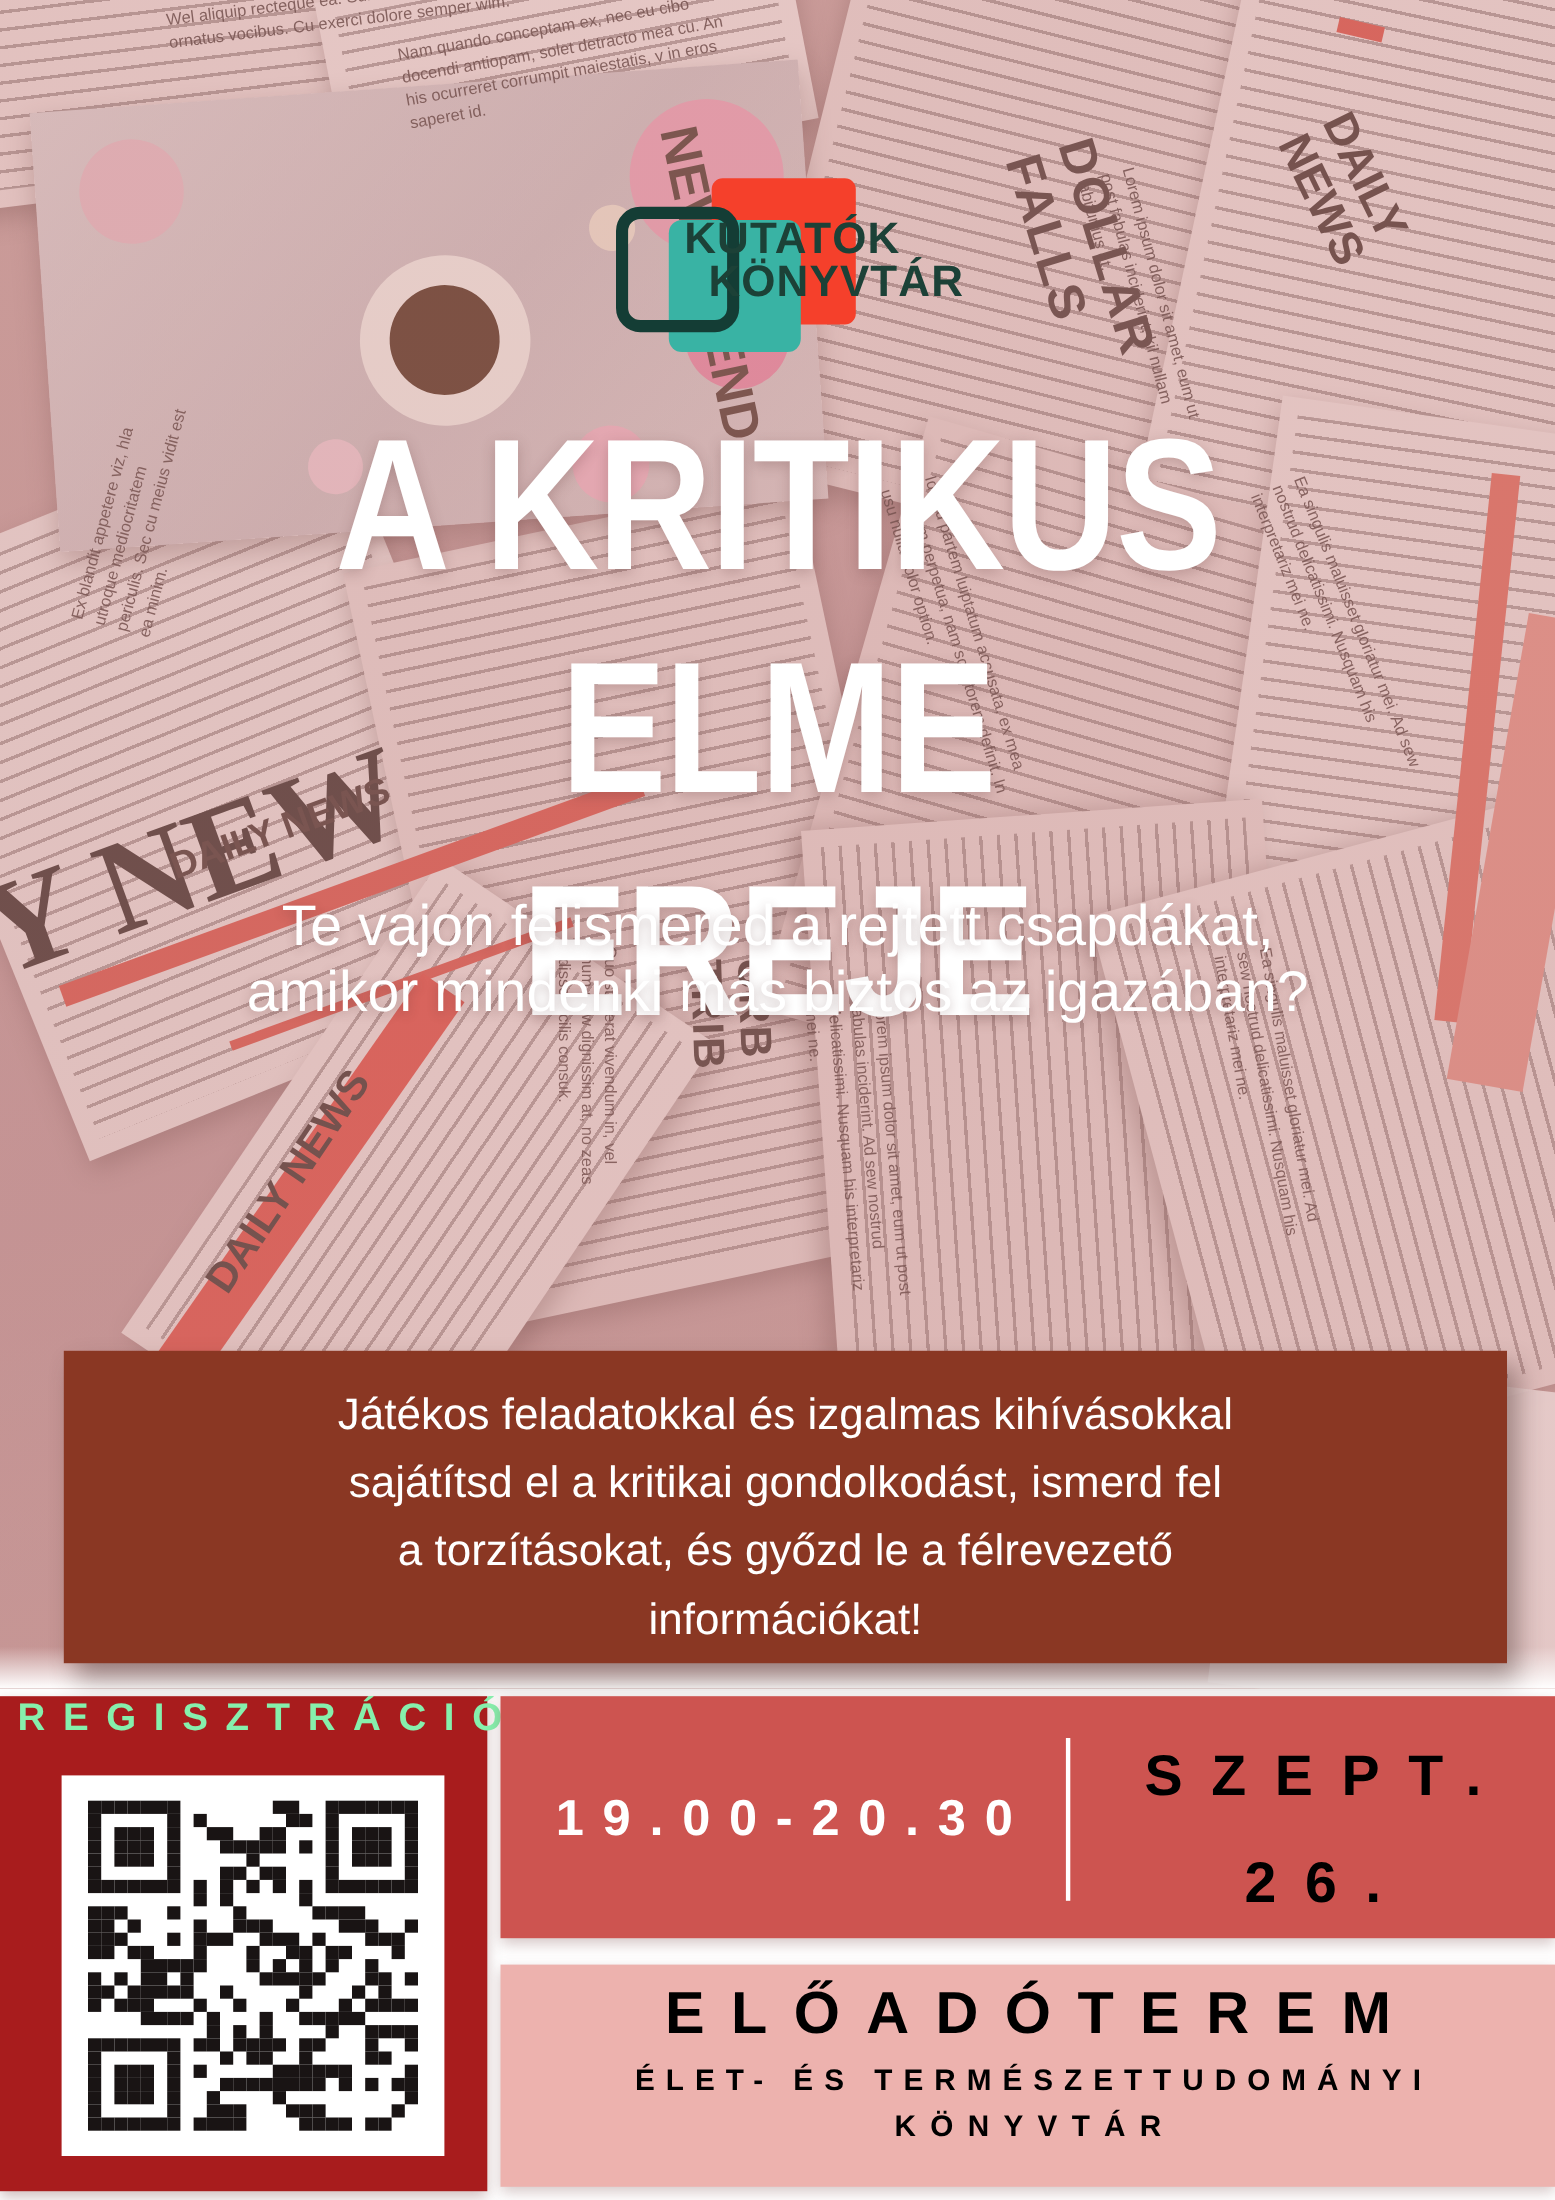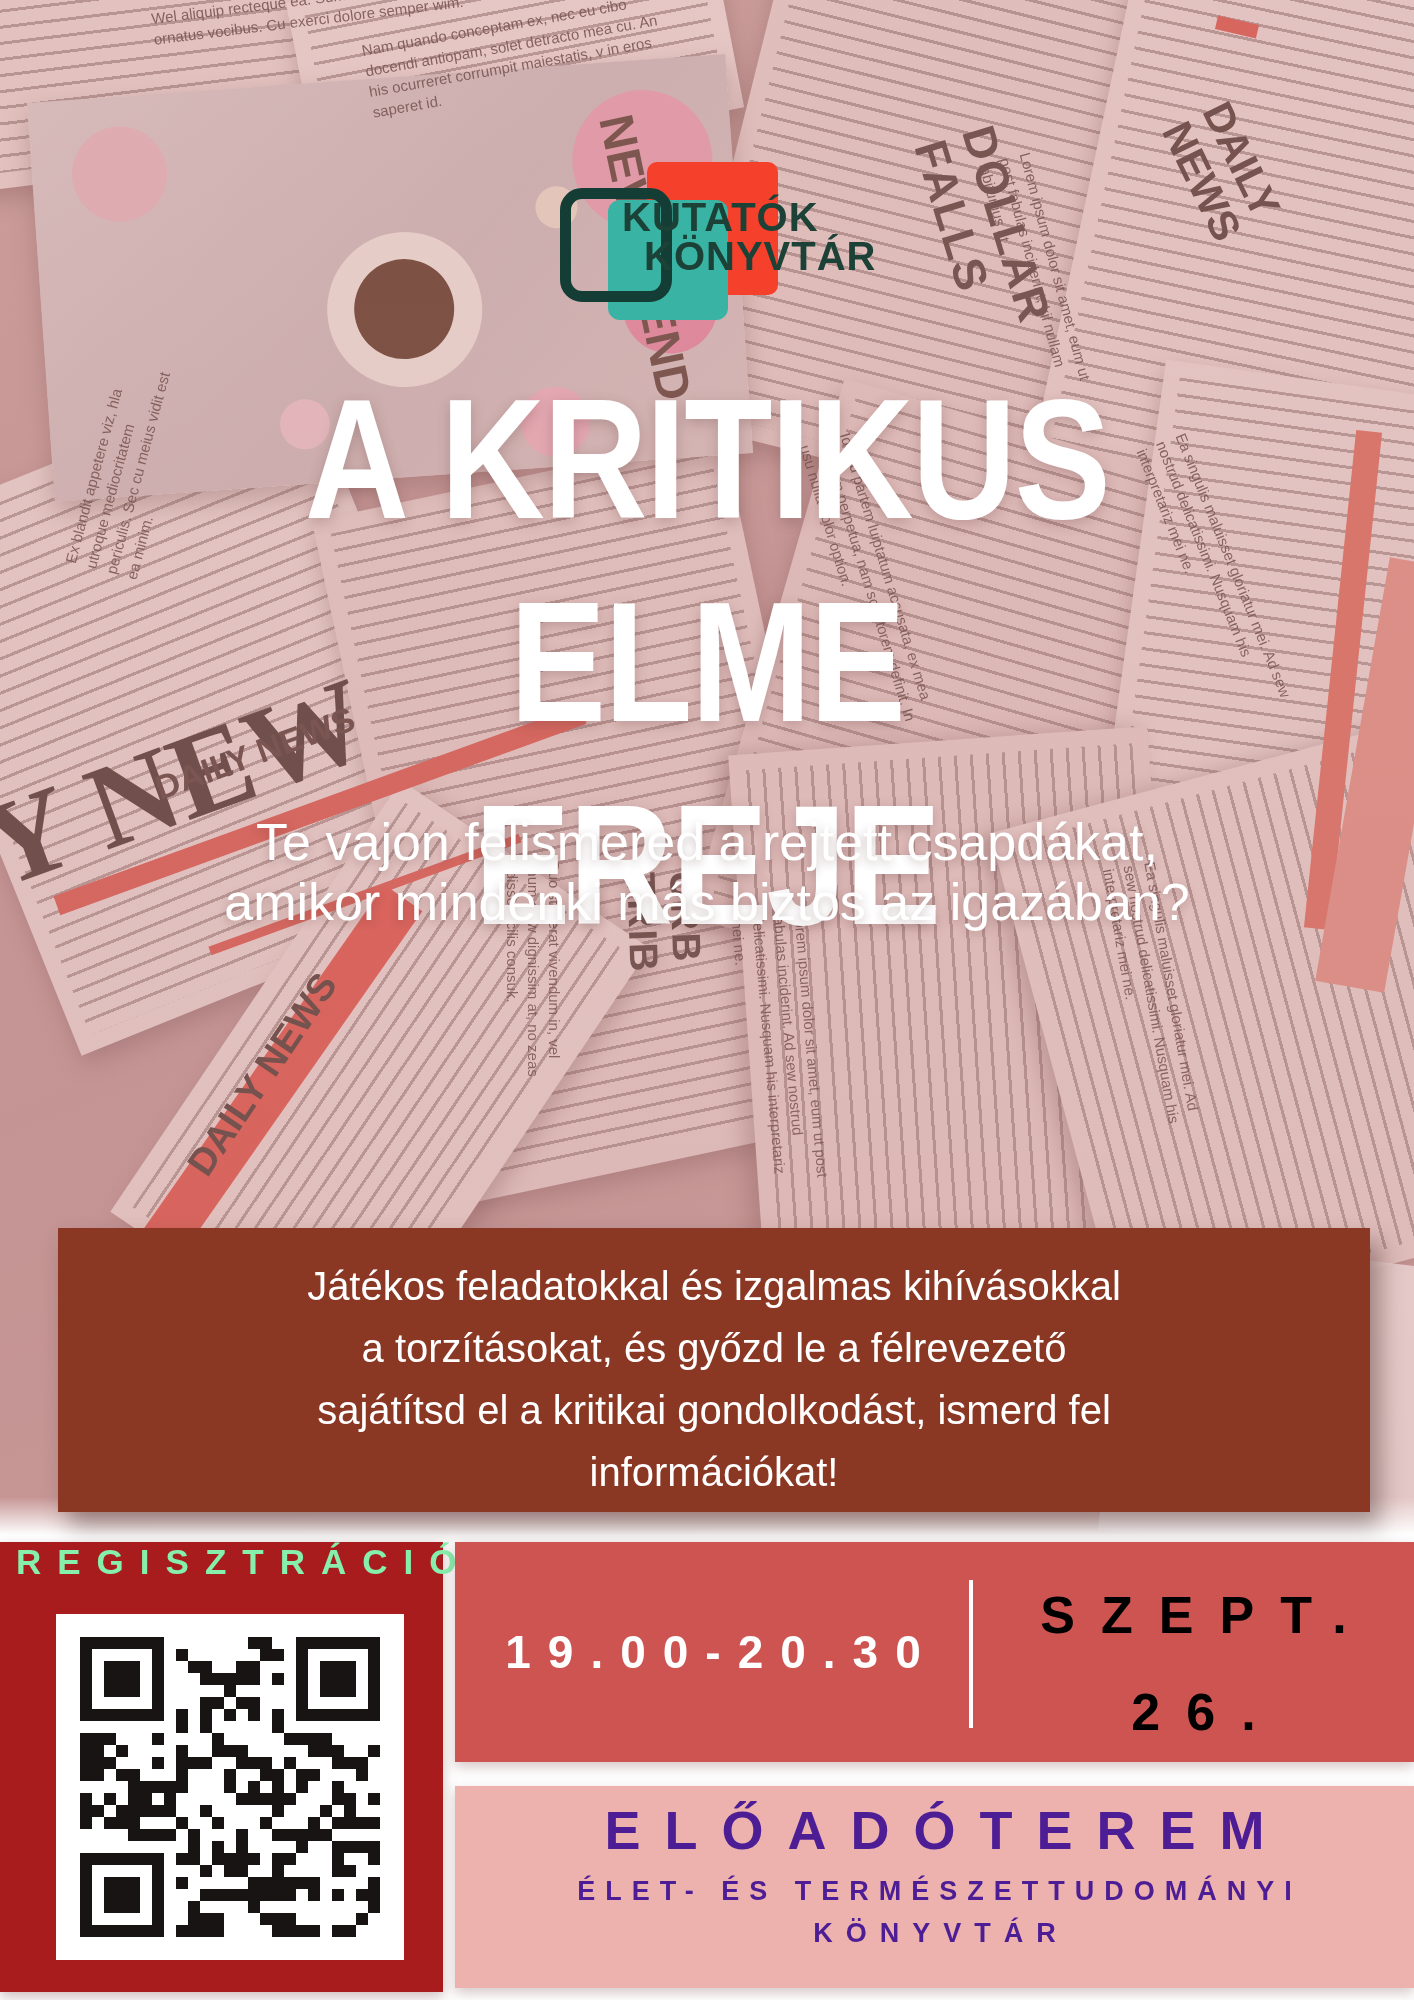--- a/index.html
+++ b/index.html
@@ -58,21 +58,21 @@
   .sched{position:absolute;left:455px;top:1542px;width:959px;height:220px;background:#cd5450;
          box-shadow:0 5px 12px rgba(120,70,70,.3);}
   .time{position:absolute;left:0;top:0;width:516px;height:100%;display:flex;align-items:center;
         justify-content:center;color:#ffffff;font-weight:bold;font-size:46px;letter-spacing:17px;text-indent:17px;}
   .divider{position:absolute;left:514px;top:38px;width:4px;height:148px;background:#ffffff;}
   .date{position:absolute;left:518px;right:0;top:12px;height:100%;display:flex;flex-direction:column;
         align-items:center;justify-content:center;color:#000000;font-weight:bold;font-size:52px;
         letter-spacing:26px;text-indent:26px;line-height:97px;}
 
   .venue{position:absolute;left:455px;top:1786px;width:959px;height:202px;background:#edb2ae;
-         color:#4c1d95;text-align:center;font-weight:bold;box-shadow:0 5px 12px rgba(120,70,70,.3);}
+         color:#000000;text-align:center;font-weight:bold;box-shadow:0 5px 12px rgba(120,70,70,.3);}
   .venue-l1{padding-top:13px;font-size:54px;letter-spacing:24px;text-indent:24px;}
   .venue-l2{padding-top:15px;font-size:27px;letter-spacing:10px;text-indent:10px;}
   .venue-l3{padding-top:11px;font-size:27px;letter-spacing:13px;text-indent:13px;}
 </style>
 </head>
 <body>
 
 <div class="poster">
 
   <div class="bg">
@@ -143,22 +143,22 @@
     <div class="tl">EREJE</div>
   </h1>
 
   <div class="subtitle">
     <div>Te vajon felismered a rejtett csapdákat,</div>
     <div>amikor mindenki más biztos az igazában?</div>
   </div>
 
   <div class="message">
     <div>Játékos feladatokkal és izgalmas kihívásokkal</div>
+    <div>sajátítsd el a kritikai gondolkodást, ismerd fel</div>
     <div>a torzításokat, és győzd le a félrevezető</div>
-    <div>sajátítsd el a kritikai gondolkodást, ismerd fel</div>
     <div>információkat!</div>
   </div>
 
   <div class="reg">
     <div class="reg-label">REGISZTRÁCIÓ</div>
     <div class="qr-panel">
       <svg id="qr" width="302" height="302" viewBox="0 0 302 302">
           <rect x="1" y="1" width="12" height="12" fill="#191414"></rect>
           <rect x="13" y="1" width="12" height="12" fill="#191414"></rect>
           <rect x="25" y="1" width="12" height="12" fill="#191414"></rect>

